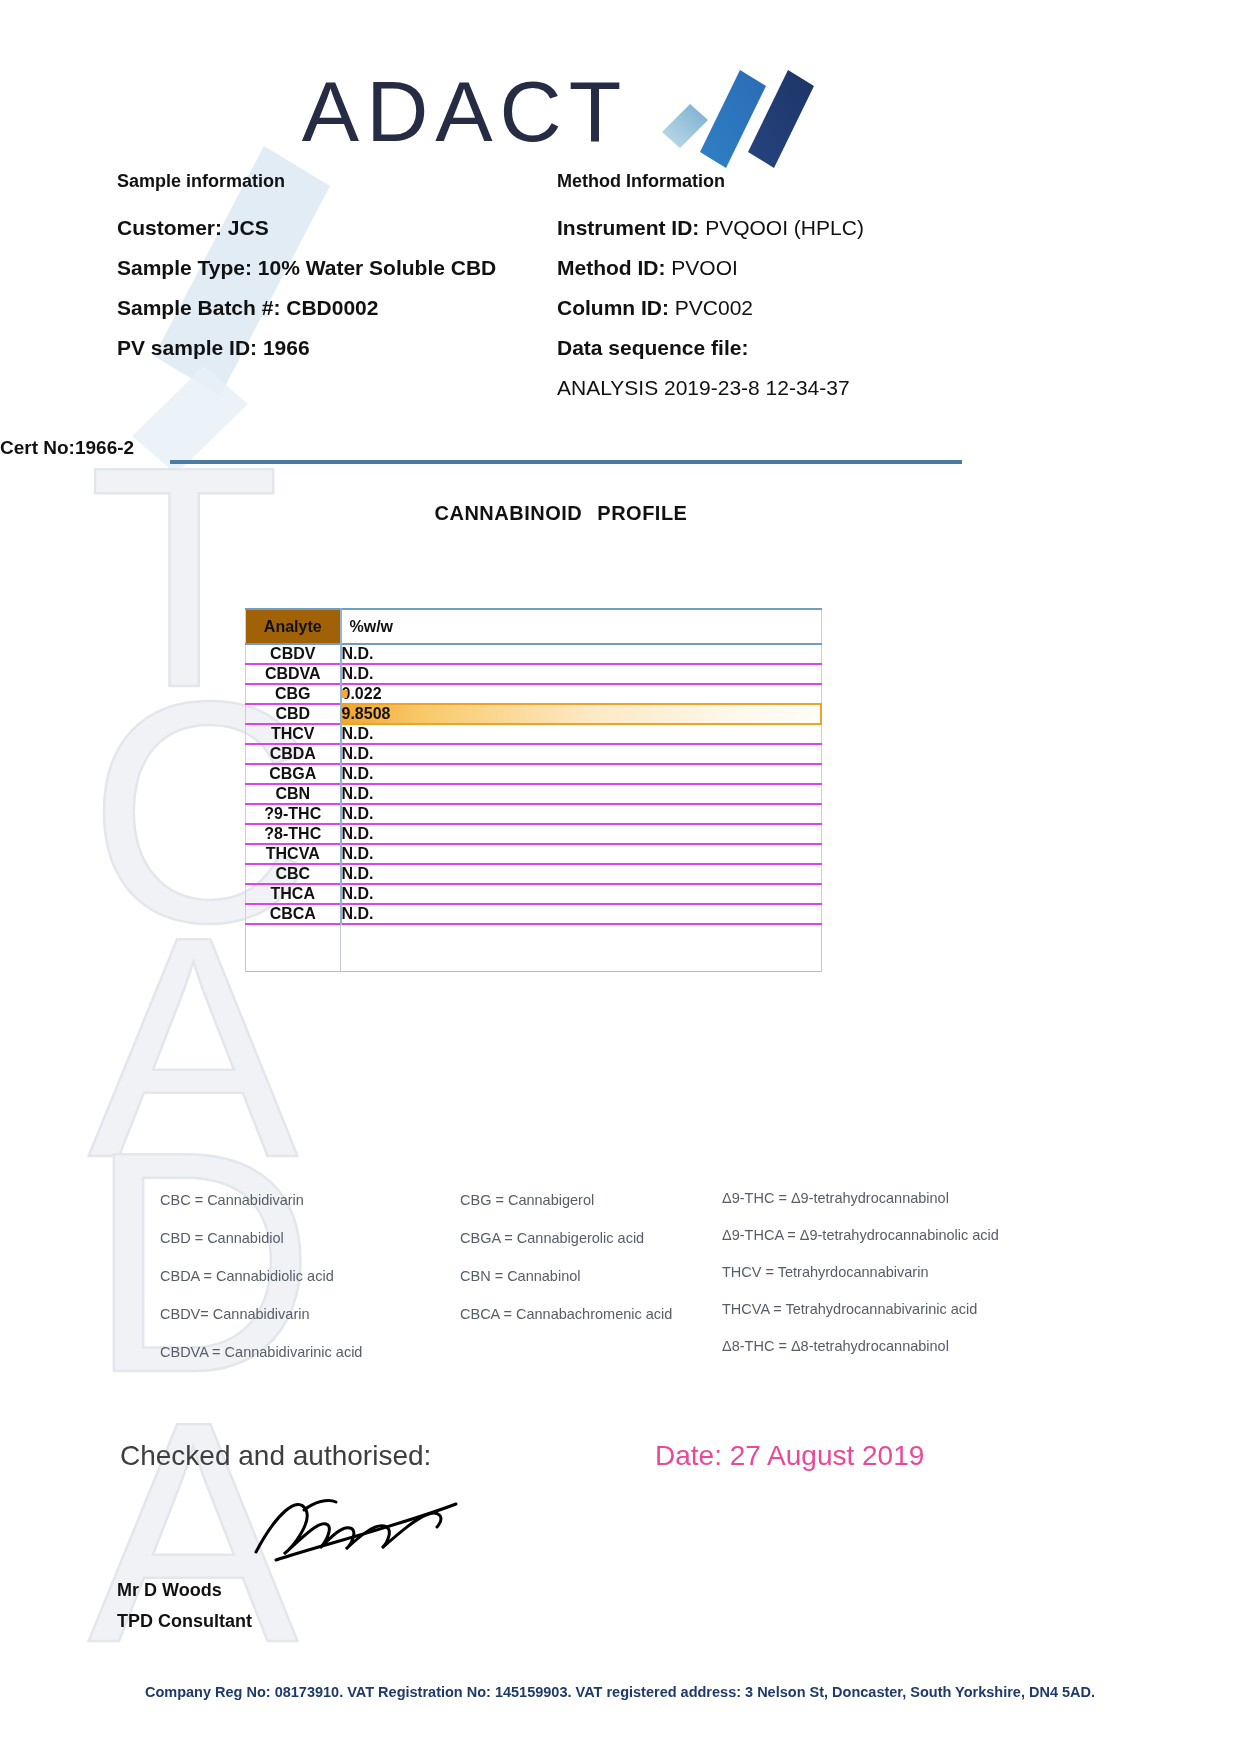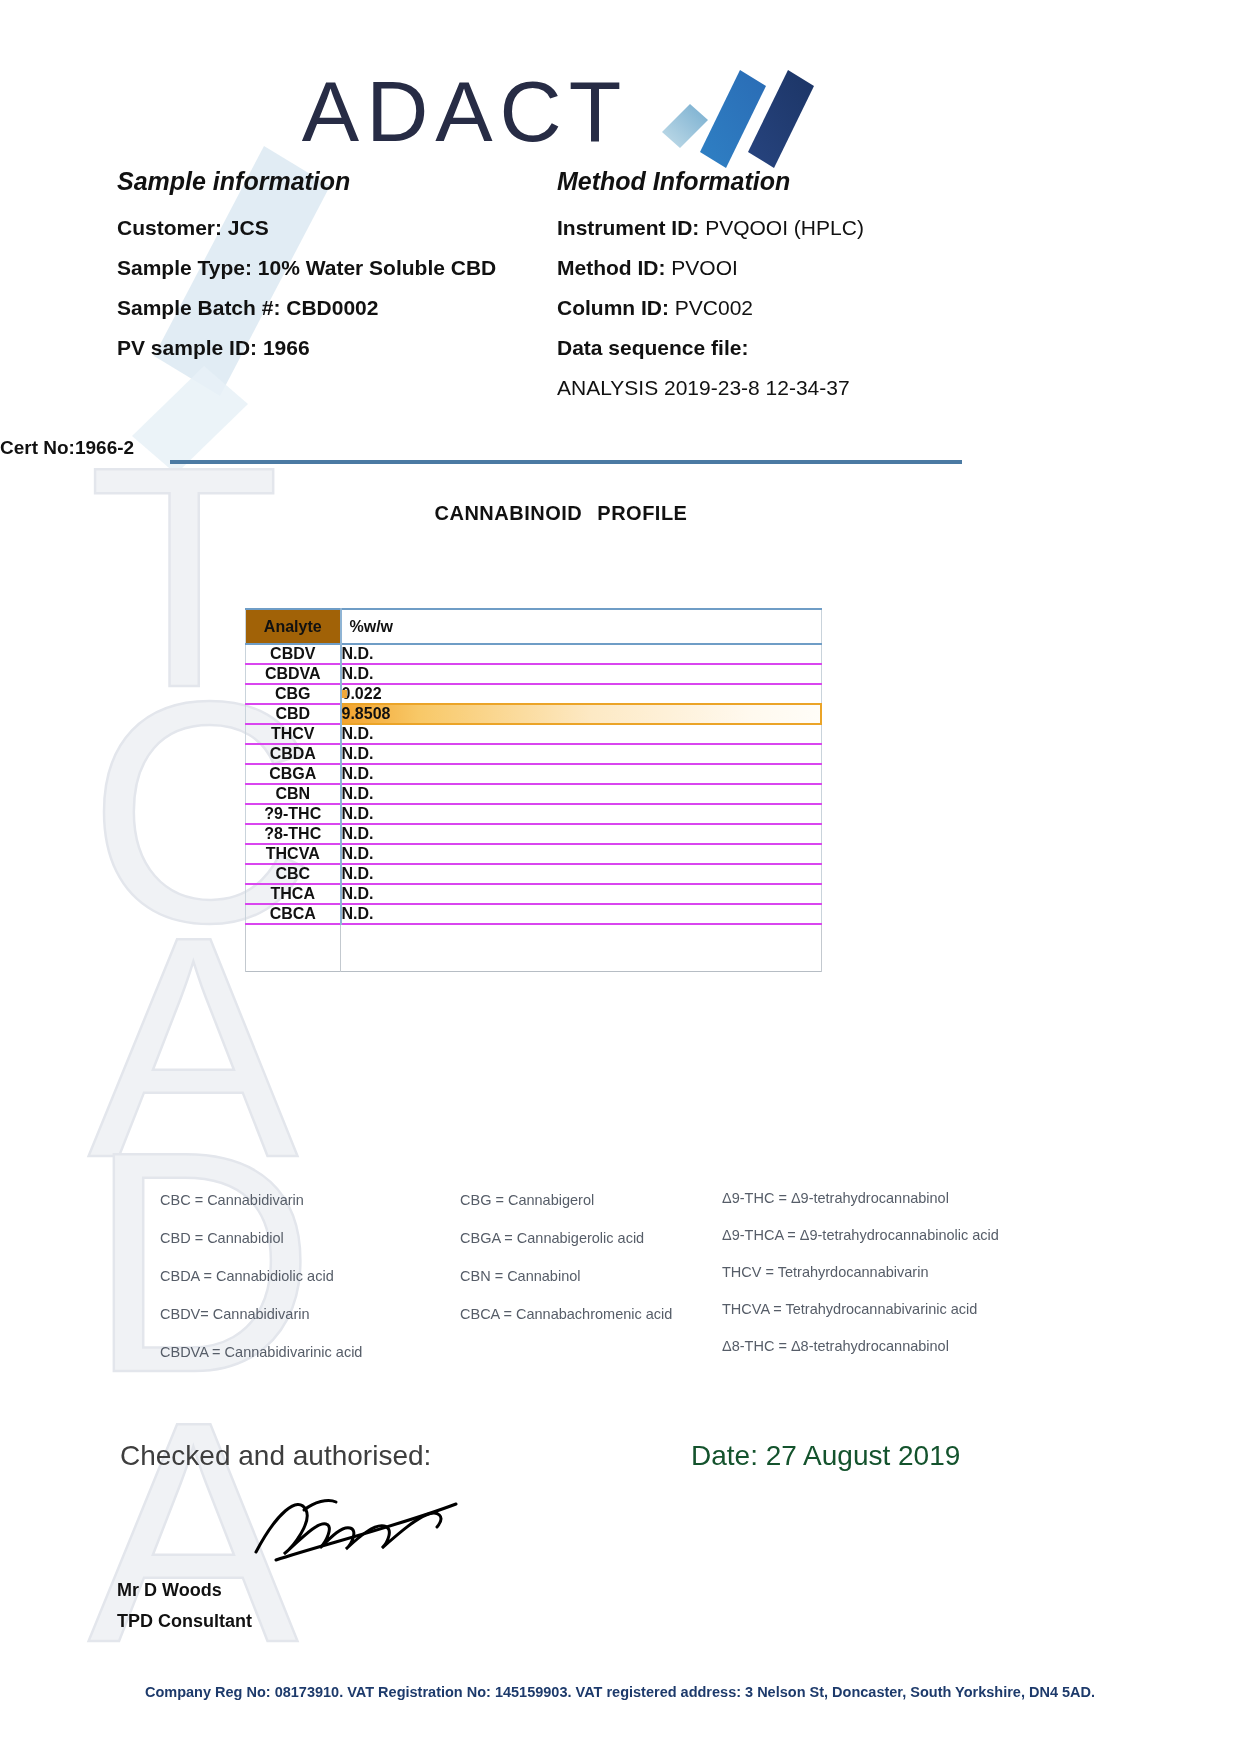--- a/index.html
+++ b/index.html
@@ -25,21 +25,21 @@
   }
   .logo-text{
     font-size:86px; letter-spacing:7px; color:#272c45; font-weight:400;
   }
   .logo-mark{display:block; margin-top:6px;}
 
   
   .info-col{position:absolute; top:166px;}
   .info-col.sample{left:117px; width:445px;}
   .info-col.method{left:557px; width:480px;}
-  .info-title{font-size:25px; font-weight:bold; line-height:30px;font-style:italic;}
+  .info-title{font-size:18px; font-weight:bold; line-height:30px;}
   .info-rows{margin-top:12px;}
   .info-row{font-size:21px; line-height:40px; white-space:nowrap;}
   .info-row .lbl{font-weight:bold;}
   .sample .info-row .val{font-weight:bold;}
   .method .info-row .val{font-weight:normal;}
   .seq-value{font-size:21px; line-height:40px; font-weight:normal;}
 
   .cert-no{
     position:absolute; top:437px; left:0; width:1012px; text-align:left;
     font-size:19px; font-weight:bold;
@@ -88,21 +88,21 @@
   
   .leg-col{position:absolute; color:#565d68; font-size:14.5px;}
   .leg-col.c1{left:160px; top:1192px; width:290px;}
   .leg-col.c2{left:460px; top:1192px; width:260px;}
   .leg-col.c3{left:722px; top:1190px; width:320px;}
   .leg-item{line-height:16px; margin-bottom:22px; white-space:nowrap;}
   .leg-col.c3 .leg-item{margin-bottom:21px;}
 
   
   .checked-label{position:absolute; left:120px; top:1440px; font-size:28px; color:#3e3e3e;}
-  .date-label{position:absolute; left:655px; top:1440px; font-size:28px; color:#14532d;margin-left:36px;}
+  .date-label{position:absolute; left:655px; top:1440px; font-size:28px; color:#ec4899;}
   .signature{position:absolute; left:248px; top:1488px;}
   .signatory-name{position:absolute; left:117px; top:1580px; font-size:18px; font-weight:bold;}
   .signatory-title{position:absolute; left:117px; top:1611px; font-size:18px; font-weight:bold;}
 
   
   .footer-line{
     position:absolute; top:1684px; left:0; width:1240px; text-align:center;
     font-size:14.5px; font-weight:bold; color:#1d3a6b;
   }
 </style>

